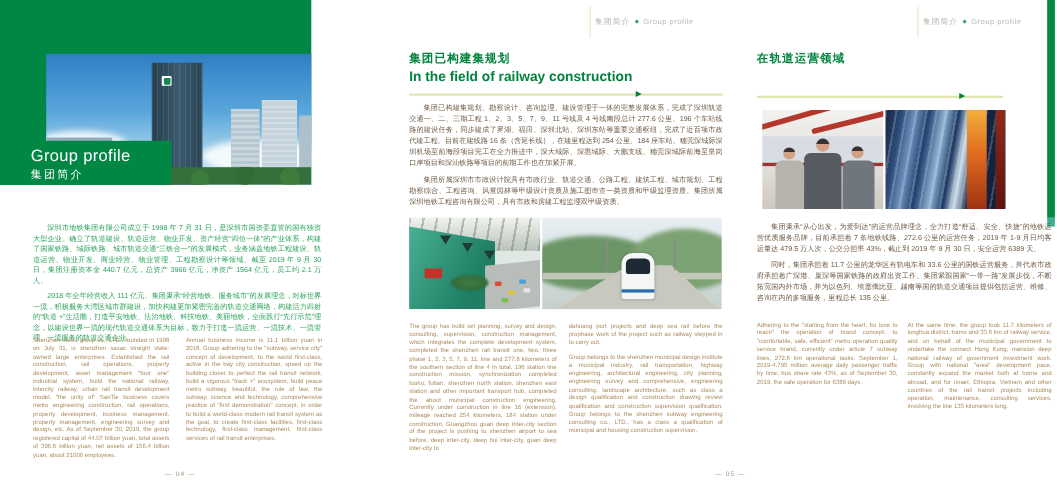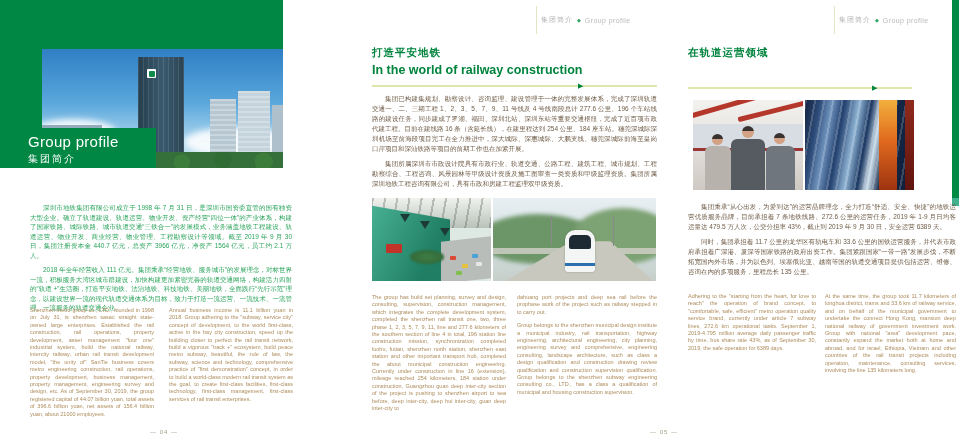--- a/index.html
+++ b/index.html
@@ -154,22 +154,22 @@
     <p>2018 年全年经营收入 111 亿元。集团秉承“经营地铁、服务城市”的发展理念，对标世界一流，积极服务大湾区城市群建设，加快构建更加紧密完善的轨道交通网络，构建活力四射的“轨道 +”生活圈，打造平安地铁、法治地铁、科技地铁、美丽地铁，全面践行“先行示范”理念，以建设世界一流的现代轨道交通体系为目标，致力于打造一流运营、一流技术、一流管理、一流服务的轨道交通企业。</p>
   </div>
 
   <div class="en-cols-left">
     <div class="c en-tan">Shenzhen metro group co., LTD., founded in 1998 on July 31, is shenzhen sasac straight state-owned large enterprises. Established the rail construction, rail operations, property development, asset management "four one" industrial system, build the national railway, intercity railway, urban rail transit development model, "the unity of" SanTie business covers metro engineering construction, rail operations, property development, business management, property management, engineering survey and design, etc. As of September 30, 2019, the group registered capital of 44.07 billion yuan, total assets of 396.6 billion yuan, net assets of 156.4 billion yuan, about 21000 employees.</div>
     <div class="c en-tan">Annual business income is 11.1 billion yuan in 2018. Group adhering to the "subway, service city" concept of development, to the world first-class, active in the bay city construction, speed up the building closer to perfect the rail transit network, build a vigorous "track +" ecosystem, build peace metro subway, beautiful, the rule of law, the subway, science and technology, comprehensive practice of "first demonstration" concept, in order to build a world-class modern rail transit system as the goal, to create first-class facilities, first-class technology, first-class management, first-class services of rail transit enterprises.</div>
   </div>
 
   <div class="page-num" style="left:150px;top:429px;">— 04 —</div>
 
-  <div class="col-title-zh" style="left:372px;">打造平安地铁</div>
-  <div class="col-title-en" style="left:372px;">In the world of railway construction</div>
+  <div class="col-title-zh" style="left:372px;">集团已构建集规划</div>
+  <div class="col-title-en" style="left:372px;">In the field of railway construction</div>
   <div class="rule" style="left:372px;top:85px;width:285px;"></div>
   <div class="rule-arrow" style="left:578px;top:82px;">▶</div>
 
   <div class="zh-brown" style="left:372px;top:94px;width:285px;">
     <p>集团已构建集规划、勘察设计、咨询监理、建设管理于一体的完整发展体系，完成了深圳轨道交通一、二、三期工程 1、2、3、5、7、9、11 号线及 4 号线南段总计 277.6 公里、196 个车站线路的建设任务，同步建成了罗湖、福田、深圳北站、深圳东站等重要交通枢纽，完成了近百项市政代建工程。目前在建线路 16 条（含延长线），在建里程达到 254 公里、184 座车站。穗莞深城际深圳机场至前海段项目完工在全力推进中，深大城际、深惠城际、大鹏支线、穗莞深城际前海至皇岗口岸项目和深汕铁路等项目的前期工作也在加紧开展。</p>
     <p>集团所属深圳市市政设计院具有市政行业、轨道交通、公路工程、建筑工程、城市规划、工程勘察综合、工程咨询、风景园林等甲级设计资质及施工图审查一类资质和甲级监理资质。集团所属深圳地铁工程咨询有限公司，具有市政和房建工程监理双甲级资质。</p>
   </div>
 
   <div class="photos" style="left:372px;top:198px;">
     <div class="photo-depot">

